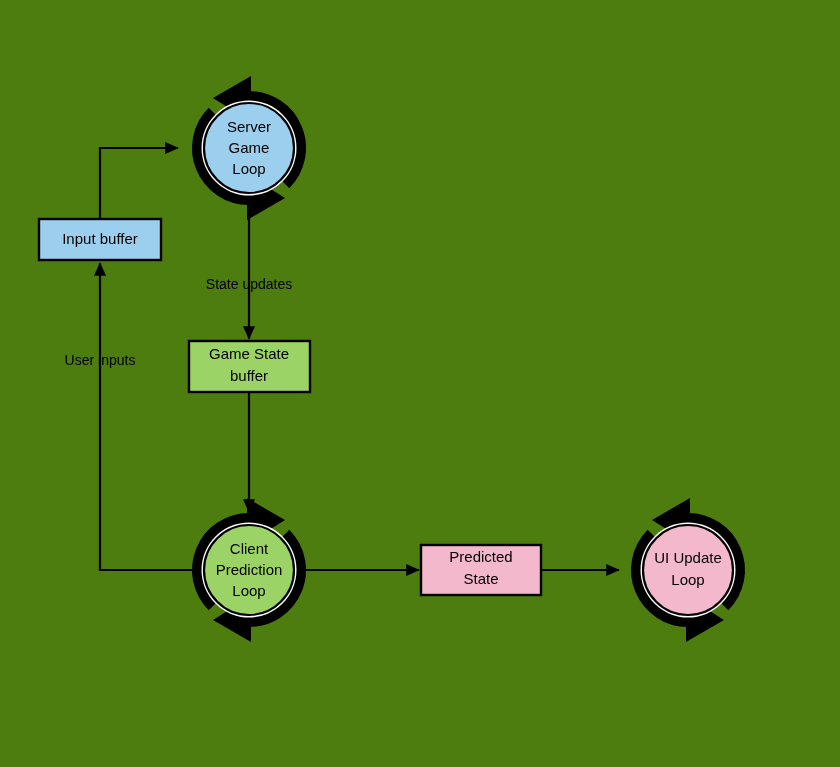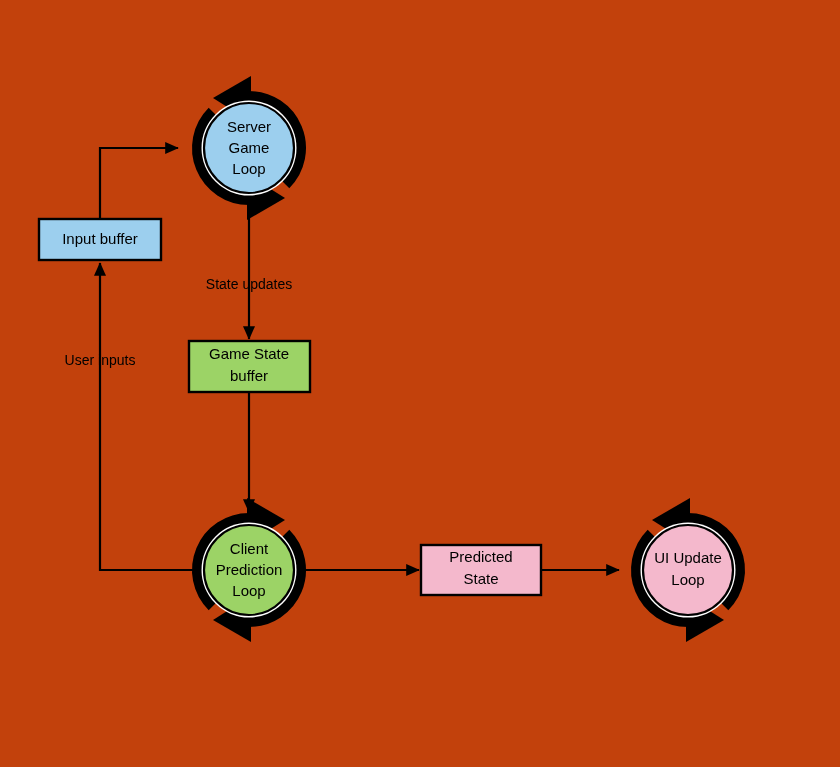--- a/index.html
+++ b/index.html
@@ -54,21 +54,21 @@
     fill: none;
   }
   .ring-arrow {
     fill: #000000;
     stroke: none;
   }
 </style>
 </head>
 <body>
 
-<div id="diagram-canvas" style="background: #c2410c;">
+<div id="diagram-canvas" style="background: #4d7c0f;">
   <svg id="diagram-svg" viewBox="0 0 840 767">
     <defs>
       <marker id="arrowhead" viewBox="0 0 10 10" refX="9.4" refY="5" markerWidth="6.2" markerHeight="6.2" orient="auto-start-reverse">
         <path d="M 0 0.6 L 10 5 L 0 9.4 z" fill="#000000"></path>
       </marker>
 
       <g id="loop-ring-cw">
 
         <path class="ring-arrow" d="M 0 -57
                  A 57 57 0 0 1 40.3 40.3

